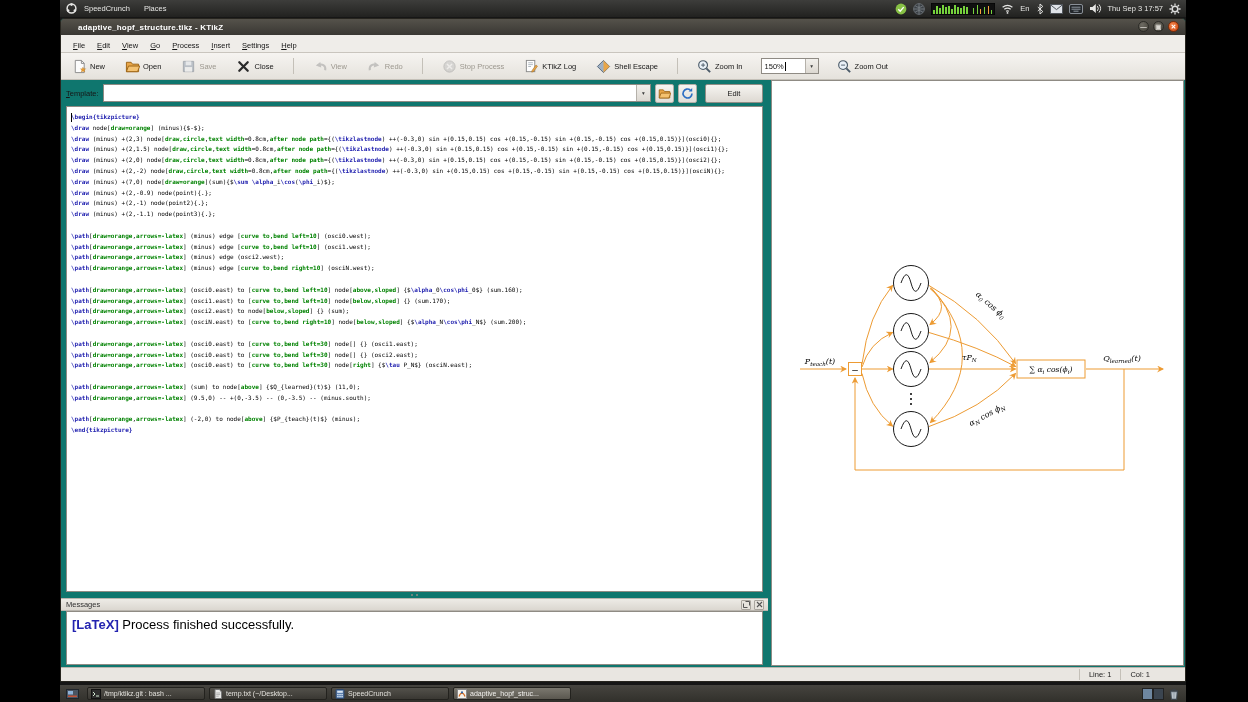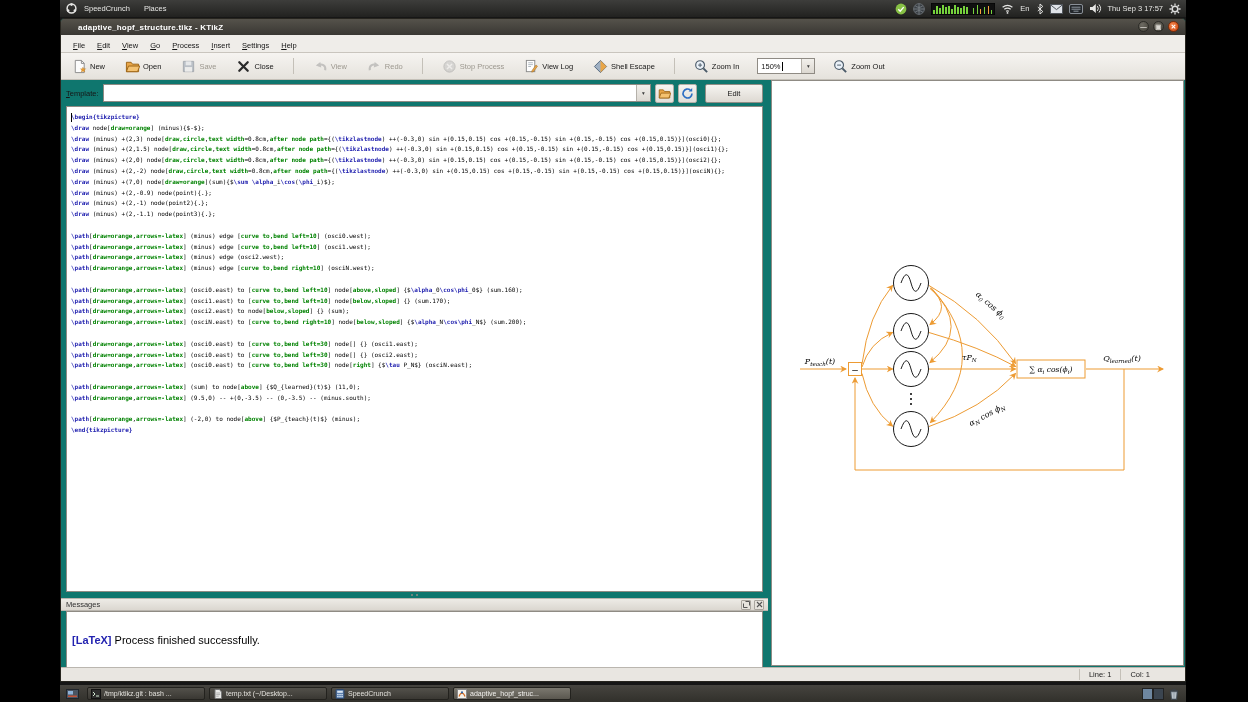--- a/index.html
+++ b/index.html
@@ -54,21 +54,21 @@
   .cursor{position:absolute;left:4px;top:6px;width:1px;height:9px;background:#000}
 
   .hsplit{height:6px;flex:0 0 6px;display:flex;align-items:center;justify-content:center;gap:3px}
   .hsplit i{width:2px;height:2px;border-radius:50%;background:#8f8b84}
 
   .dockhdr{height:13px;flex:0 0 13px;background:linear-gradient(#edebe6,#dbd7d0);border-top:1px solid #b9b5ae;border-bottom:1px solid #b9b5ae;display:flex;align-items:center;font-size:7.5px;color:#303030;padding:0 5px;position:relative}
   .rightcol .dockhdr{height:15px;flex:0 0 15px;border-top:none}
   .dockbtns{position:absolute;right:4px;display:flex;gap:3px}
   .dockbtn{width:10px;height:10px;border:1px solid #a9a59e;background:#e6e3dd;border-radius:1px;display:flex;align-items:center;justify-content:center}
 
-  .msgbody{flex:1;background:#fff;border:1px solid #8f8b84;margin:0 5px 2px;font-size:11px;padding:22px 5px;color:#000}
+  .msgbody{flex:1;background:#fff;border:1px solid #8f8b84;margin:0 5px 2px;font-size:13px;padding:5px 5px;color:#000}
   .msgtag{color:#2323b0;font-weight:bold}
 
   .pvbody{flex:1;background:#fff;border:1px solid #8f8b84;margin:0 1px 1px 0;position:relative;overflow:hidden}
 
   .statusbar{height:14px;flex:0 0 14px;background:#e9e6e1;border-top:1px solid #bab6af;display:flex;align-items:center;justify-content:flex-end;font-size:7.5px;color:#222;padding-right:26px}
   .scell{border-left:1px solid #c4c0b8;padding:0 9px;height:11px;display:flex;align-items:center}
 
   
   .taskbar{position:absolute;left:0;top:685px;width:1126px;height:17px;background:linear-gradient(#46443f,#31302b);display:flex;align-items:center;padding:0 4px;gap:4px;z-index:5}
   .tbtn{width:118px;height:13px;background:linear-gradient(#53514b,#3a3833);border:1px solid #23221e;border-radius:2px;color:#e3e1dc;font-size:7px;display:flex;align-items:center;gap:3px;padding:0 3px;overflow:hidden;white-space:nowrap}
@@ -262,21 +262,21 @@
             <path d="M5.3 5.3l5.4 5.4M10.7 5.3l-5.4 5.4" stroke="#efefef" stroke-width="1.6"></path>
           </svg>
         <span>Stop Process</span>
       </span>
       <span class="tb">
         <svg width="15" height="15" viewBox="0 0 16 16">
             <rect x="2.5" y="1.5" width="9" height="12" fill="#fff" stroke="#8a8a8a"></rect>
             <path d="M4.5 4h5M4.5 6h5M4.5 8h3" stroke="#9aa4ae" stroke-width=".8"></path>
             <path d="M8.6 12.2l4.2-5.8 1.6 1.2-4.2 5.8-2 .6z" fill="#e9a648" stroke="#9a6214" stroke-width=".5"></path>
           </svg>
-        <span>View Log</span>
+        <span>KTikZ Log</span>
       </span>
       <span class="tb">
         <svg width="15" height="15" viewBox="0 0 16 16">
             <path d="M8 1.5L14.5 8 8 14.5 1.5 8z" fill="#9fb0c3" stroke="#53667c"></path>
             <path d="M8 1.5L14.5 8 8 14.5z" fill="#e9a648"></path>
           </svg>
         <span>Shell Escape</span>
       </span>
       <span class="tsep"></span>
       <span class="tb">

